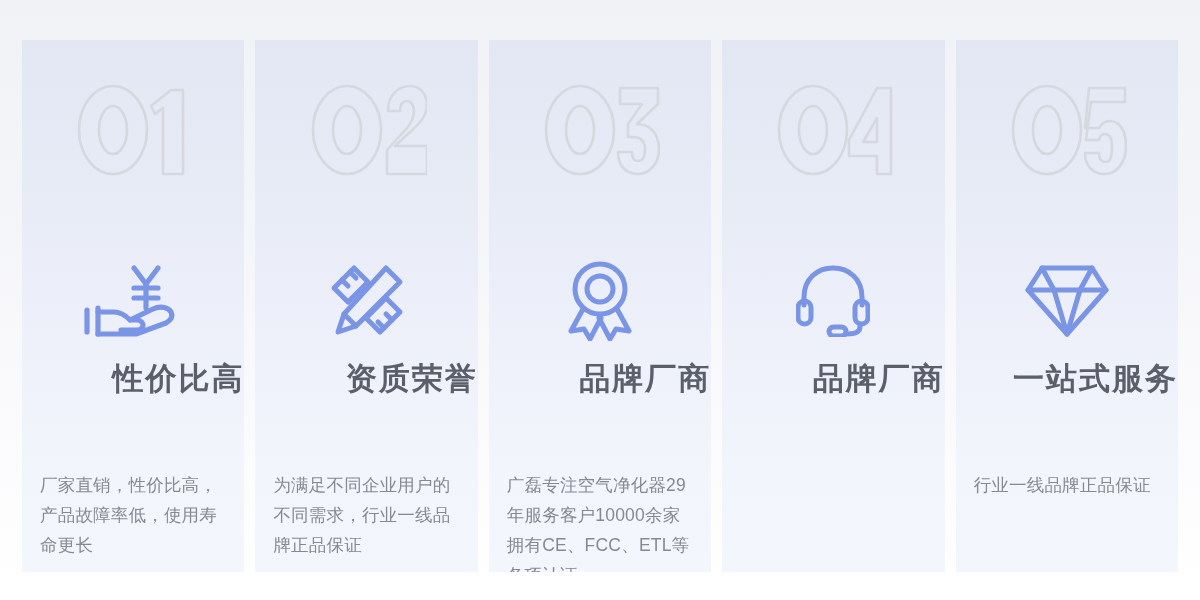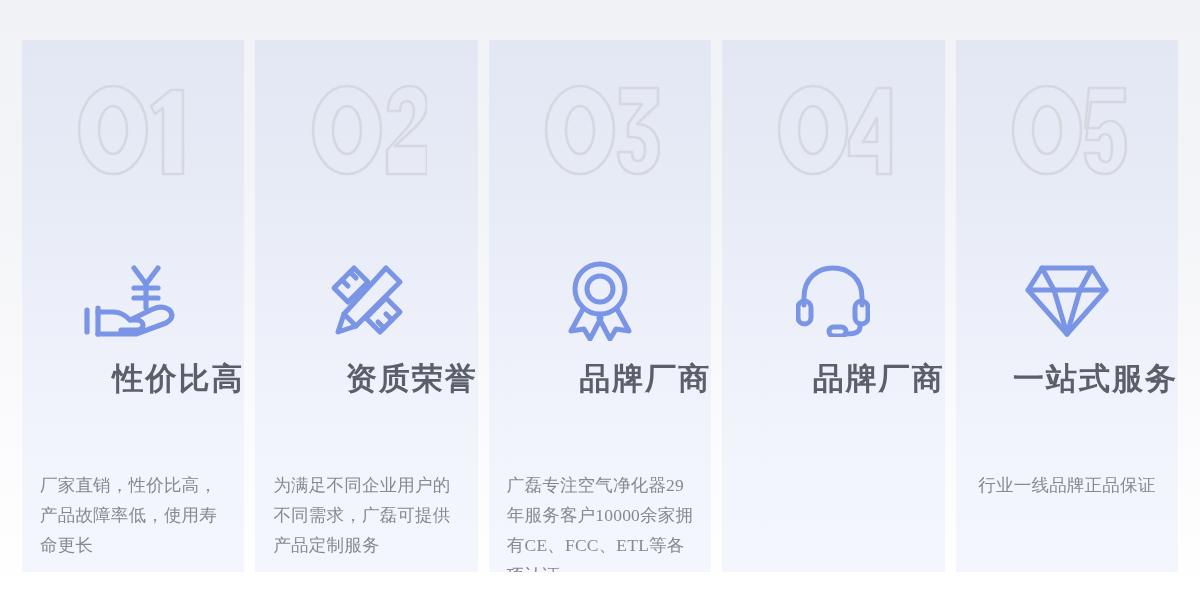--- a/index.html
+++ b/index.html
@@ -88,24 +88,22 @@
     position: absolute;
     left: 18px;
     right: 18px;
     top: 430px;
     font-size: 17.5px;
     line-height: 30px;
     color: #858993;
     letter-spacing: 0.2px;
     text-align: left;
     word-break: break-all;
-    font-family: Liberation Serif, serif;
   }
   .desc.center {
-    text-align: center;
     word-break: normal;
   }
 </style>
 </head>
 <body>
 
 <div class="page">
   <div class="cards">
 
     <div class="card">
@@ -159,21 +157,21 @@
             <path d="M74 52 L54 72 L40 58 L60 38 Z"></path>
             <path d="M66 60 L60 54"></path>
             <path d="M58 68 L52 62"></path>
             <path d="M60 8 L74 22 L30 66 L12 72 L18 54 Z"></path>
             <path d="M18 54 L30 66"></path>
           </g>
         </svg>
       </div>
 
       <div class="title">资质荣誉</div>
-      <div class="desc">为满足不同企业用户的不同需求，广磊可提供产品定制服务</div>
+      <div class="desc">为满足不同企业用户的不同需求，行业一线品牌正品保证</div>
     </div>
 
     <div class="card">
       <div class="num">
         <svg width="120" height="92" viewBox="0 0 120 92" aria-hidden="true">
           <g fill="none" stroke="#d5d8de" stroke-width="2.6" stroke-linejoin="round">
             <ellipse cx="40" cy="46" rx="34" ry="44"></ellipse>
             <ellipse cx="40" cy="46" rx="14" ry="24"></ellipse>
             <path d="M80 4 L118 4 L118 20 L97 40 C110 40 119 50 119 65 C119 81 108 90 98 90 C86 90 78 82 78 68 L92 68 C92 74 94 77 98 77 C103 77 105 72 105 65 C105 57 101 53 92 53 L88 53 L88 40 L102 20 L80 20 Z"></path>
           </g>

